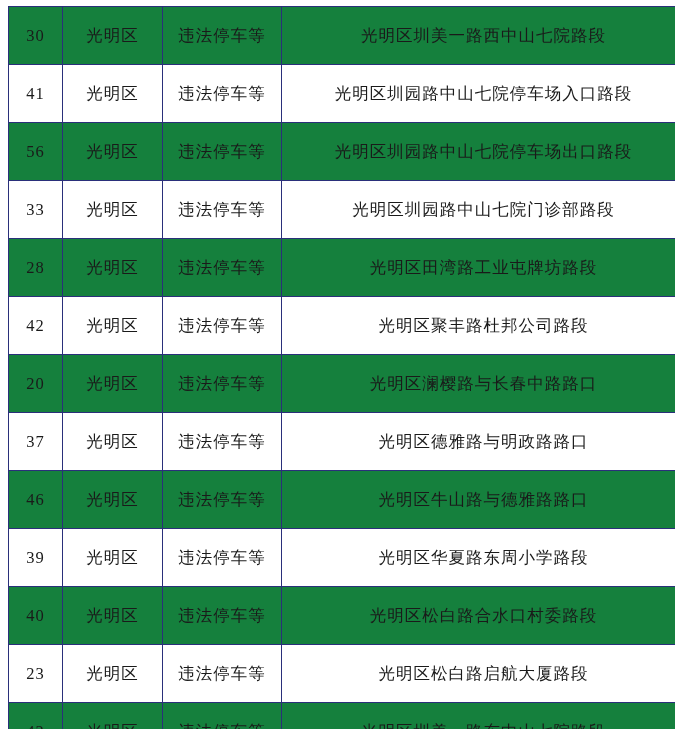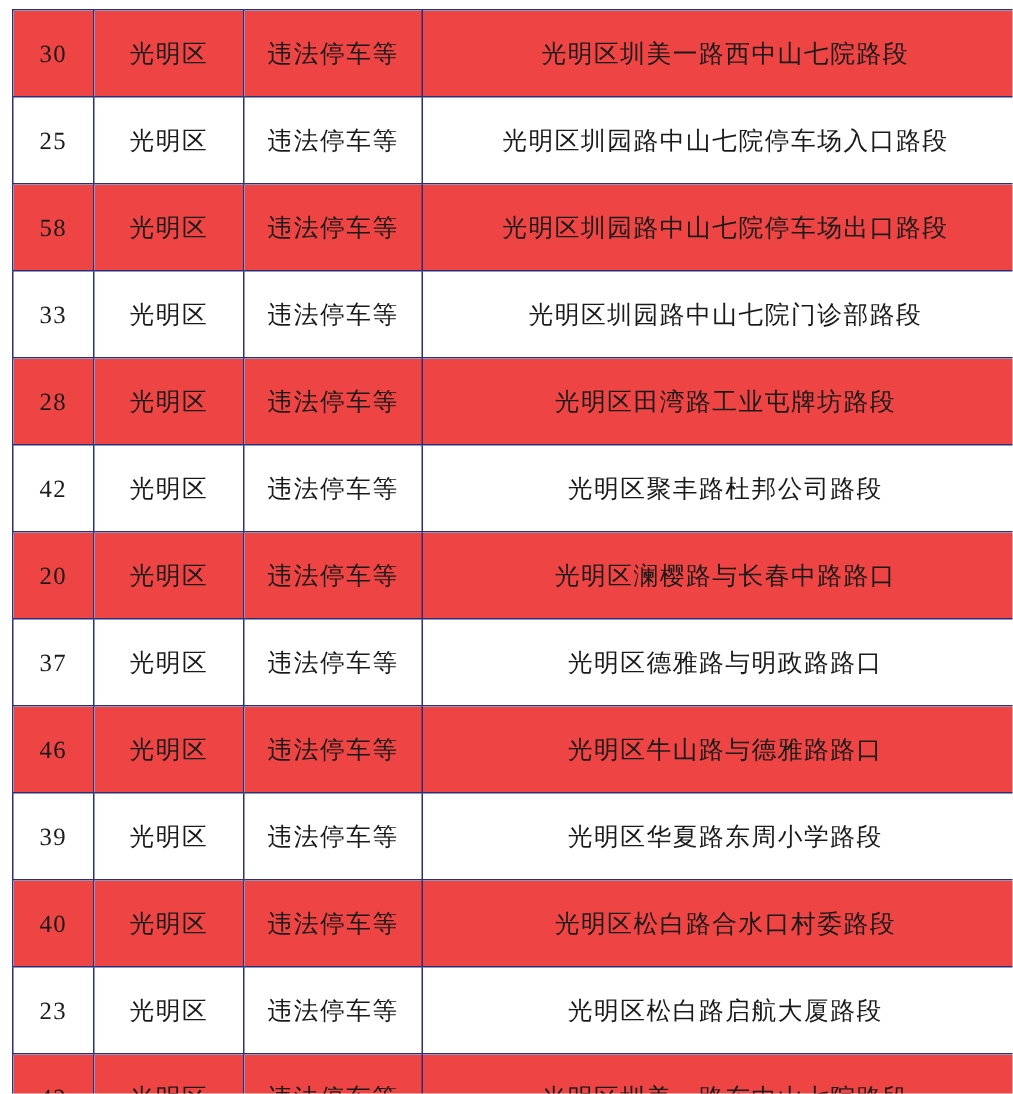--- a/index.html
+++ b/index.html
@@ -37,46 +37,46 @@
     padding: 0 2px;
     white-space: nowrap;
     overflow: hidden;
   }
   td.col-index { width: 49px; }
   td.col-district { width: 95px; margin-top: 26px; }
   td.col-type { width: 114px; }
   td.col-location { width: 399px; }
 
   tr.row-shaded td {
-    background: #ef4444;
+    background: #15803d;
   }
   tr.row-plain td {
     background: #ffffff;
   }
 </style>
 </head>
 <body>
 
 <div class="table-wrap">
   <table class="data-table">
     <tbody>
         <tr class="row-shaded">
           <td class="col-index">30</td>
           <td class="col-district">光明区</td>
           <td class="col-type">违法停车等</td>
           <td class="col-location">光明区圳美一路西中山七院路段</td>
         </tr>
         <tr class="row-plain">
-          <td class="col-index">25</td>
+          <td class="col-index">41</td>
           <td class="col-district">光明区</td>
           <td class="col-type">违法停车等</td>
           <td class="col-location">光明区圳园路中山七院停车场入口路段</td>
         </tr>
         <tr class="row-shaded">
-          <td class="col-index">58</td>
+          <td class="col-index">56</td>
           <td class="col-district">光明区</td>
           <td class="col-type">违法停车等</td>
           <td class="col-location">光明区圳园路中山七院停车场出口路段</td>
         </tr>
         <tr class="row-plain">
           <td class="col-index">33</td>
           <td class="col-district">光明区</td>
           <td class="col-type">违法停车等</td>
           <td class="col-location">光明区圳园路中山七院门诊部路段</td>
         </tr>

